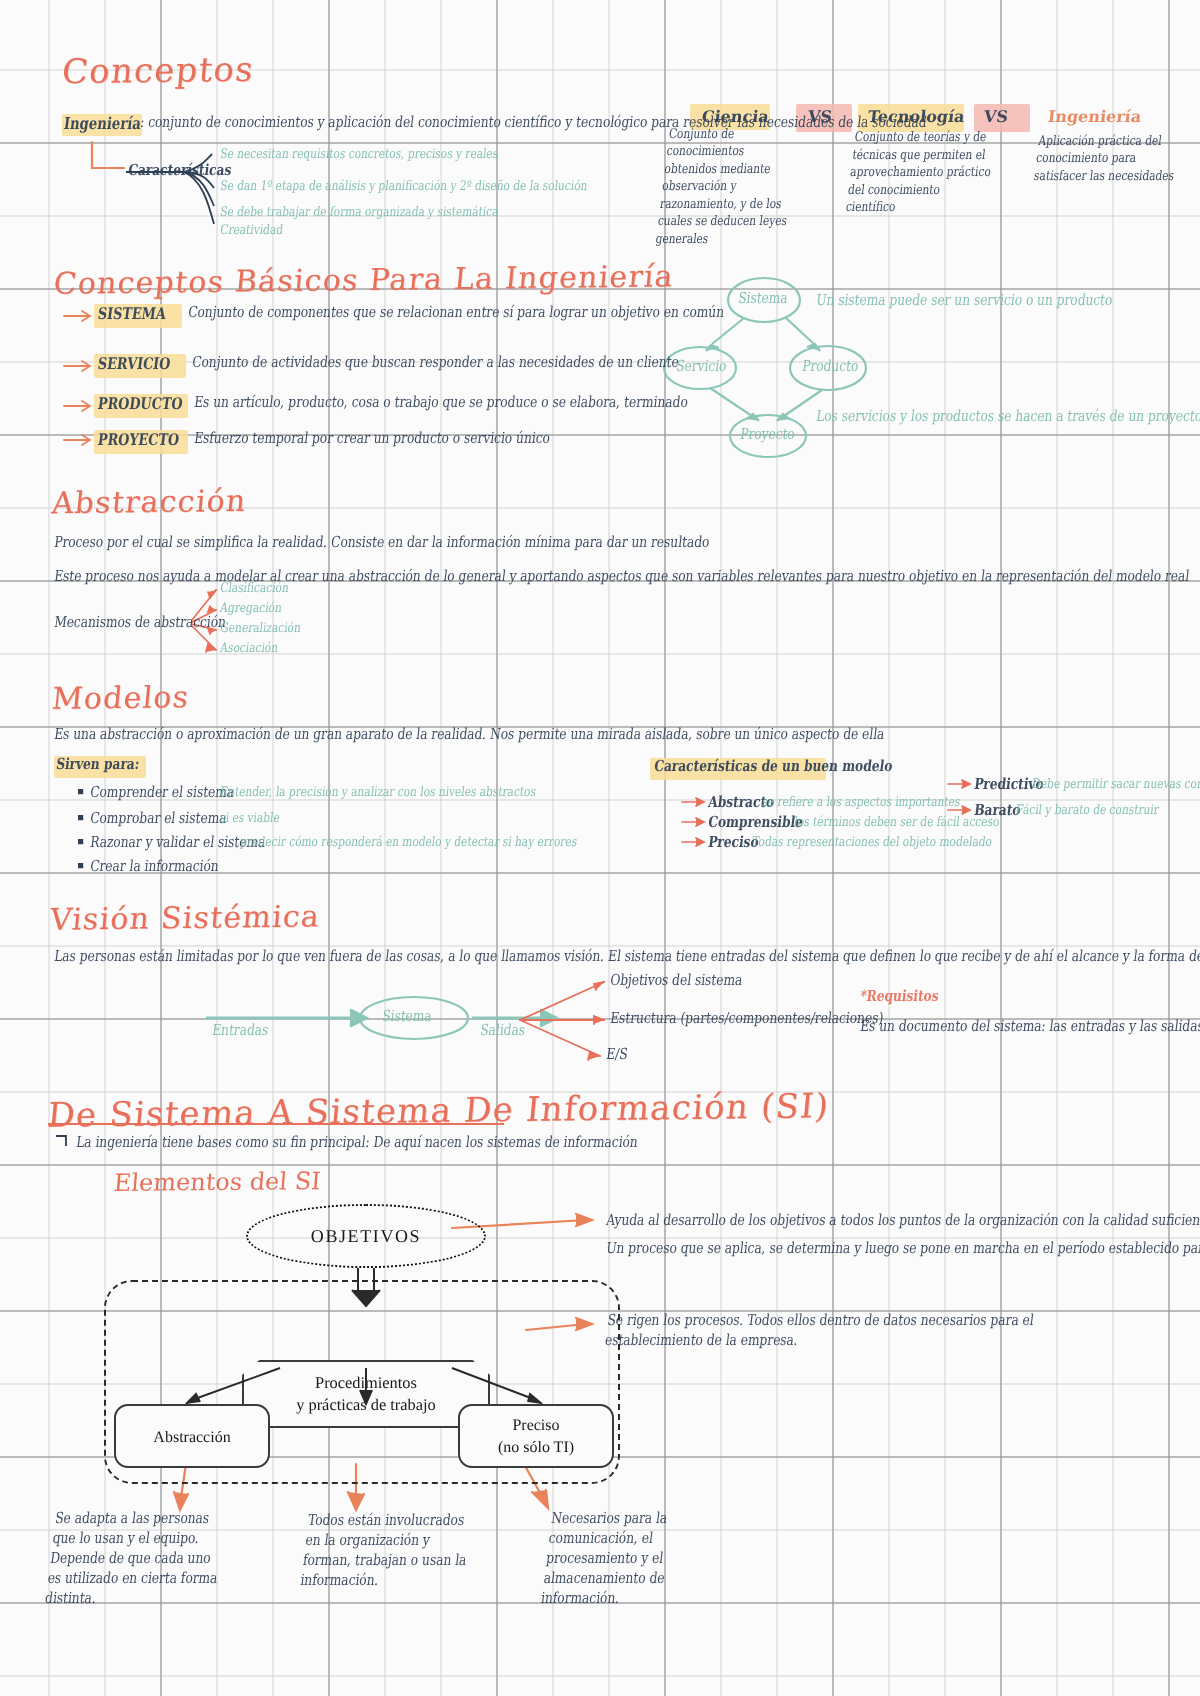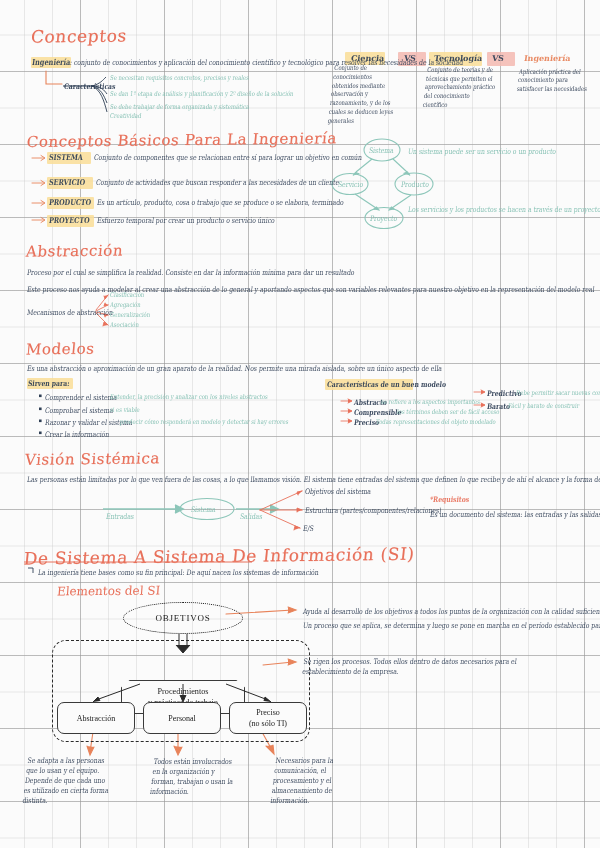--- a/index.html
+++ b/index.html
@@ -280,23 +280,20 @@
 
   <div class="blk outer" style="left:52px;top:640px;width:258px;height:102px;"></div>
   <div class="blk ellipse" style="left:123px;top:602px;width:120px;height:32px;">OBJETIVOS</div>
   <div class="blk oct" style="left:121px;top:680px;width:124px;height:34px;">
     <span style="white-space:pre-line;">Procedimientos
 y prácticas de trabajo</span>
   </div>
   <div class="blk box" style="left:57px;top:702px;width:78px;height:32px;">
     <span style="white-space:pre-line;">Abstracción</span>
   </div>
-  <div class="blk box" style="left:143px;top:702px;width:78px;height:32px;">
-    <span style="white-space:pre-line;">Personal</span>
-  </div>
   <div class="blk box" style="left:229px;top:702px;width:78px;height:32px;">
     <span style="white-space:pre-line;">Preciso
 (no sólo TI)</span>
   </div>
 
   <svg class="layer">
     <g stroke="#2a2a2a" stroke-width="1" fill="none">
       <path d="M179,634 L179,648"></path>
         <path d="M187,634 L187,648"></path>
       <path d="M176,645 L183,653 L190,645" fill="#2a2a2a"></path>

